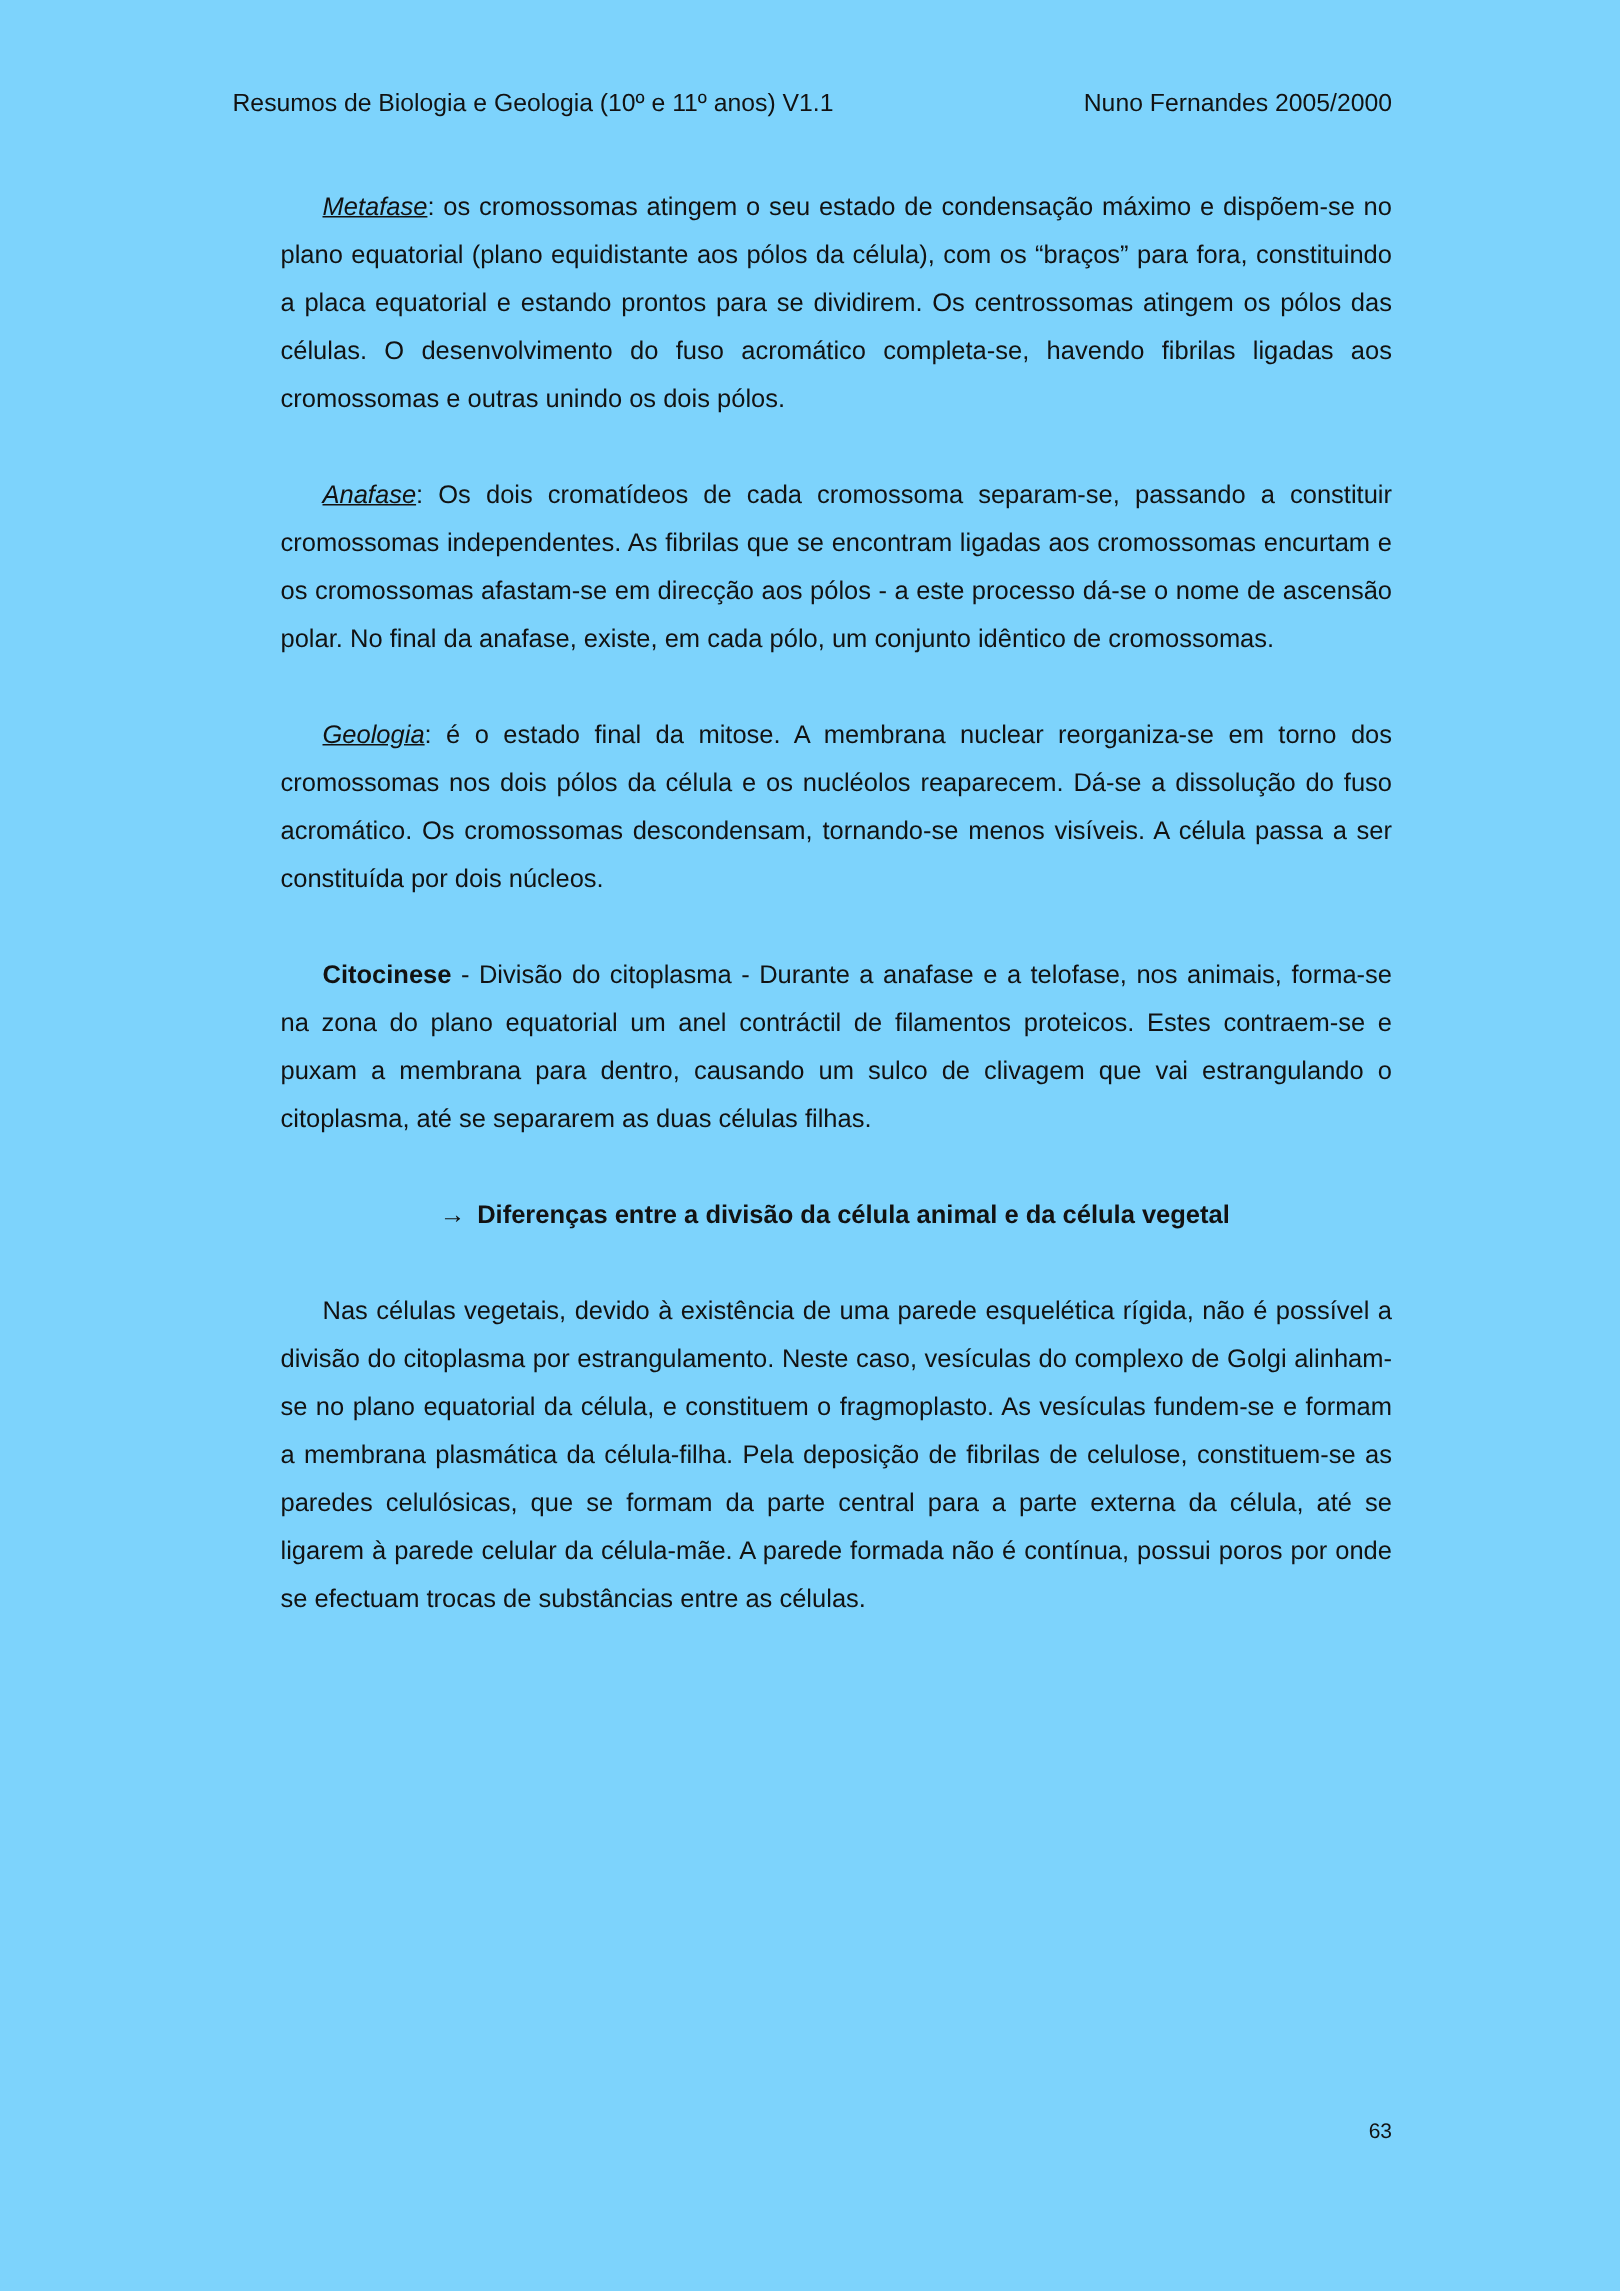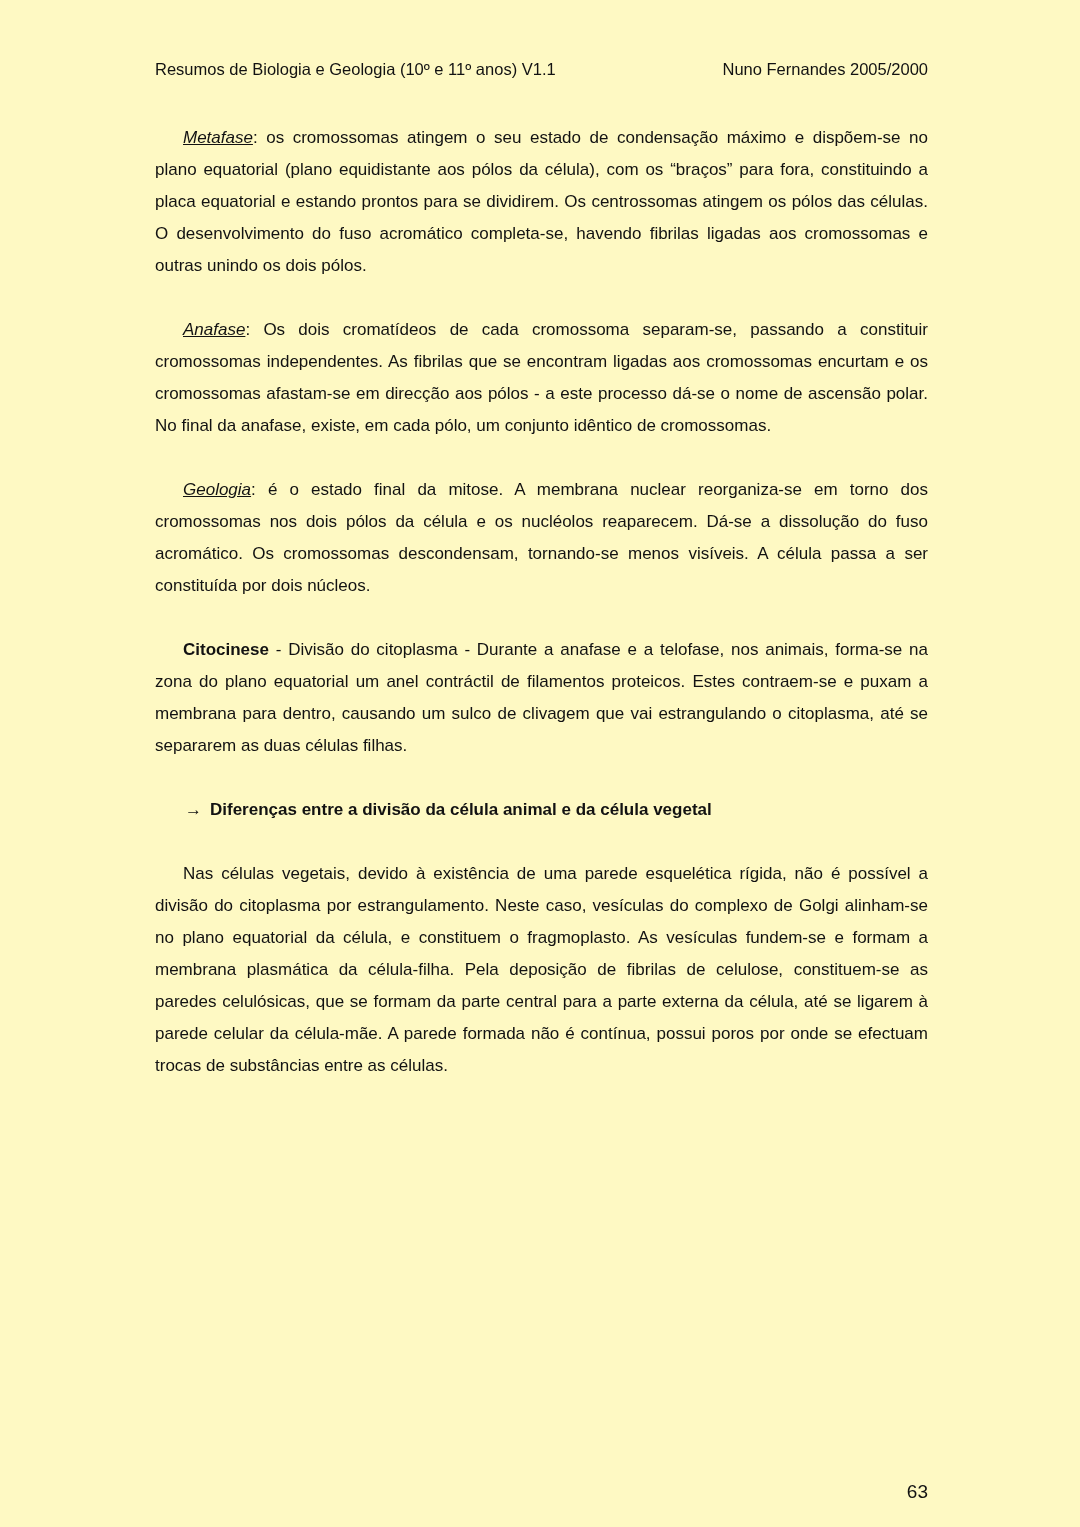--- a/index.html
+++ b/index.html
@@ -8,63 +8,63 @@
     width: 1080px;
     height: 1527px;
     position: relative;
     font-family: "Liberation Sans", sans-serif;
     color: #121212;
     overflow: hidden;
   }
   .page {
     position: absolute;
     inset: 0;
-    background: #fef9c3;
+    background: #7dd3fc;
     padding: 58px 152px 0 155px;
   }
   .doc-header {
     display: flex;
     justify-content: space-between;
     align-items: baseline;
     font-size: 16.5px;
     line-height: 22px;
     margin-bottom: 42px;
     white-space: nowrap;
   }
   .doc-body {
     font-size: 17px;
     line-height: 32px;
   }
   .para {
     text-align: justify;
     margin-bottom: 32px;
   }
-  .para.indent { text-indent: 28px; }
+  .para.indent { text-indent: 28px; margin-left: 32px; }
   .term {
     font-style: italic;
     text-decoration: underline;
   }
   .bold { font-weight: bold; }
   .underline { }
   .section-heading {
     font-size: 17px;
     line-height: 32px;
     font-weight: bold;
     margin: 0 0 32px 30px;
-    text-align: left;
+    text-align: center;
   }
   .section-heading .arrow {
     font-weight: bold;
     margin-right: 8px;
   }
   .doc-footer {
     position: absolute;
-    top: 1481px;
+    top: 1409px;
     right: 152px;
-    font-size: 19px;
+    font-size: 14px;
     line-height: 22px;
   }
 </style>
 </head>
 <body>
 
 <div class="page">
 
   <header class="doc-header">
     <span>Resumos de Biologia e Geologia (10º e 11º anos) V1.1</span>

